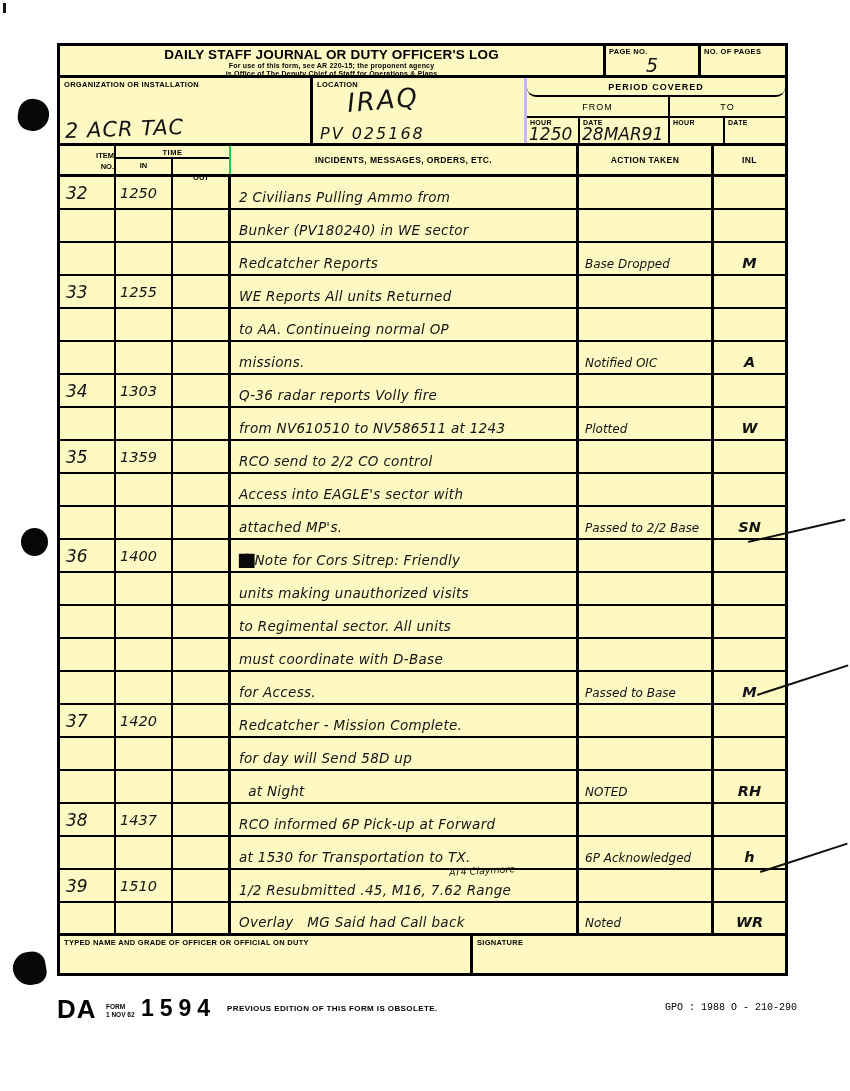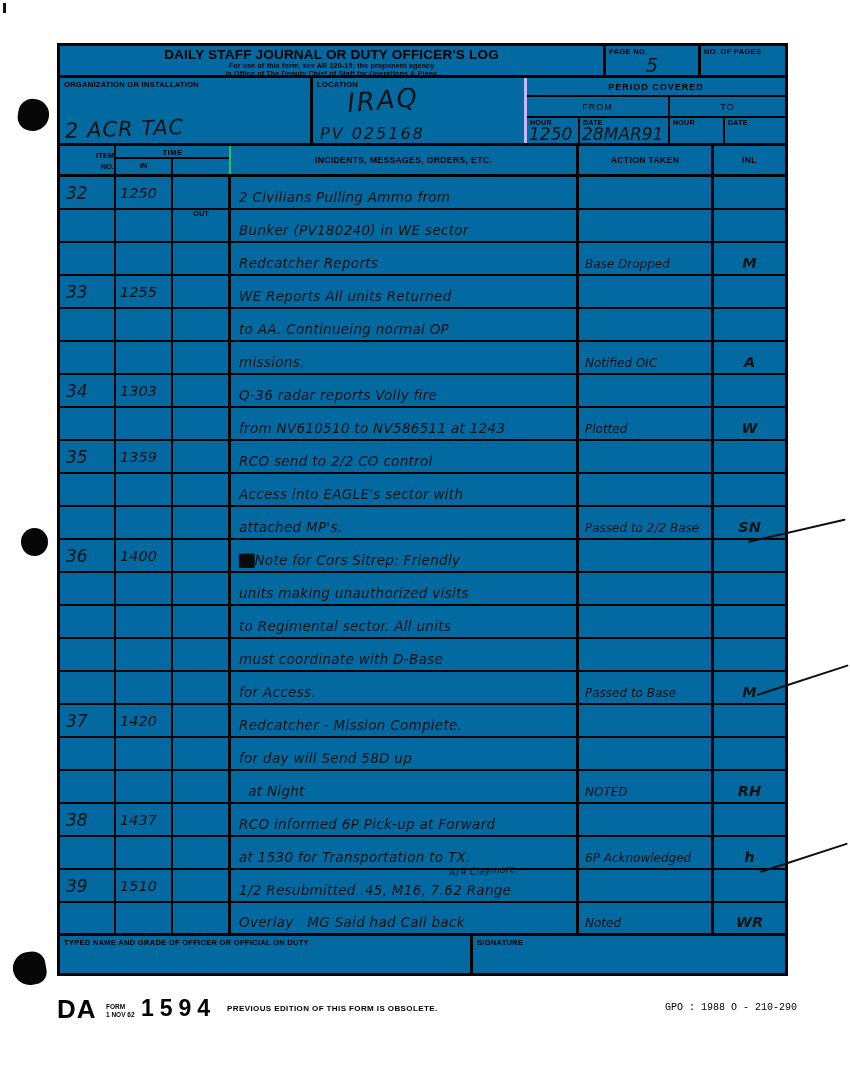--- a/index.html
+++ b/index.html
@@ -12,21 +12,21 @@
   .topmark { position:absolute; left:3px; top:3px; width:3px; height:10px; background:#111; }
   .dot { position:absolute; background:#070707; }
   #dot1 { left:18px; top:99px;  width:31px; height:32px; border-radius:48% 52% 55% 45%; transform:rotate(8deg); }
   #dot2 { left:21px; top:528px; width:27px; height:28px; border-radius:50%; }
   #dot3 { left:13px; top:952px; width:33px; height:33px; border-radius:55% 45% 42% 58%; transform:rotate(-10deg); }
   .stroke { position:absolute; height:2px; background:#101010; transform-origin:left center; border-radius:2px; }
   #strokeC { left:748px; top:541px; width:100px; transform:rotate(-13deg); }
   #strokeA { left:757px; top:694px; width:96px;  transform:rotate(-18deg); }
   #strokeB { left:760px; top:871px; width:92px;  transform:rotate(-18deg); }
 
-  .form { position:absolute; left:57px; top:43px; width:731px; border:3px solid #000; background:#0369a1; }
+  .form { position:absolute; left:57px; top:43px; width:731px; border:3px solid #000; background:#fef9c3; }
 
   
   .hrow1 { height:32px; border-bottom:3px solid #000; display:flex; }
   .title-cell { width:546px; border-right:3px solid #000; text-align:center; padding-top:2px; }
   .form-title { font-size:13.5px; font-weight:bold; letter-spacing:0.2px; line-height:1.05; }
   .form-sub { font-size:7px; font-weight:bold; line-height:1.15; letter-spacing:0.2px; }
   .pageno-cell { width:95px; border-right:3px solid #000; padding:1px 3px; }
   .pages-cell { flex:1; padding:1px 3px; }
   .small-label { font-size:7.5px; font-weight:bold; letter-spacing:0.3px; }
   .pageno-val { text-align:center; font-size:19px; margin-top:-2px; }
@@ -34,40 +34,40 @@
   
   .hrow2 { height:68px; border-bottom:3px solid #000; display:flex; }
   .org-cell { width:253px; border-right:3px solid #000; position:relative; }
   .loc-cell { width:214px; border-right:3px solid #c4b5fd; position:relative; }
   .cell-label { position:absolute; top:2px; left:4px; font-size:7.5px; font-weight:bold; letter-spacing:0.3px; }
   .hw { font-family:"DejaVu Sans", sans-serif; font-style:italic; color:#131313; }
   .org-val { position:absolute; bottom:2px; left:5px; font-size:21px; letter-spacing:1px; transform:rotate(-2deg); white-space:nowrap; }
   .loc-val1 { position:absolute; top:7px; left:34px; font-size:26px; transform:rotate(-5deg); letter-spacing:2px; }
   .loc-val2 { position:absolute; bottom:0px; left:7px; font-size:16px; letter-spacing:2px; white-space:nowrap; }
   .period-cell { flex:1; display:flex; flex-direction:column; }
-  .pc-title { height:19px; border-bottom:2px solid #000; text-align:center; font-size:9px; font-weight:bold; letter-spacing:1px; padding-top:4px; }
+  .pc-title { height:19px; border-bottom:2px solid #000; text-align:center; font-size:9px; font-weight:bold; letter-spacing:1px; padding-top:4px;border-radius:9px; }
   .pc-fromto { height:21px; border-bottom:2px solid #000; display:flex; }
   .pc-from { width:143px; border-right:2px solid #000; }
   .pc-to { flex:1; }
   .pc-fromto > div { text-align:center; font-size:9px; font-weight:normal; letter-spacing:1px; padding-top:5px; }
   .pc-hours { flex:1; display:flex; }
   .pc-hcell { border-right:2px solid #000; position:relative; }
   .pc-hcell:last-child { border-right:none; }
   .pc-h1 { width:53px; } .pc-d1 { width:90px; } .pc-h2 { width:55px; } .pc-d2 { flex:1; }
   .pc-hcell .cell-label { top:1px; left:3px; font-size:7px; }
   .pc-val { position:absolute; bottom:-1px; left:2px; font-size:17px; white-space:nowrap; }
 
   
   .thead { height:31px; border-bottom:3px solid #000; display:flex; font-weight:bold; }
   .th-item { width:56px; border-right:2px solid #000; font-size:7.5px; text-align:right; padding-top:4px; line-height:1.5; }
   .th-time { width:115px; border-right:2px solid #22c55e; display:flex; flex-direction:column; }
   .th-time-top { height:13px; border-bottom:2px solid #000; text-align:center; font-size:7.5px; padding-top:2px; letter-spacing:0.5px; }
   .th-time-sub { flex:1; display:flex; }
   .th-in { width:57px; border-right:2px solid #000; text-align:center; font-size:7.5px; padding-top:2px; }
-  .th-out { flex:1; text-align:center; font-size:7.5px; padding-top:2px;margin-top:48px; }
+  .th-out { flex:1; text-align:center; font-size:7.5px; padding-top:14px; }
   .th-inc { width:348px; border-right:3px solid #000; display:flex; align-items:center; justify-content:center; font-size:8.5px; letter-spacing:0.4px;text-align:right; }
   .th-action { width:135px; border-right:3px solid #000; display:flex; align-items:center; justify-content:center; font-size:8.5px; letter-spacing:0.4px; }
   .th-inl { flex:1; display:flex; align-items:center; justify-content:center; font-size:8.5px; letter-spacing:0.4px; }
 
   
   .trow { height:33px; border-bottom:2px solid #000; display:flex; }
   .trow:last-child { border-bottom:3px solid #000; }
   .td-item { width:56px; border-right:2px solid #000; display:flex; align-items:center; padding-left:6px; font-size:17px; }
   .td-in { width:57px; border-right:2px solid #000; display:flex; align-items:center; padding-left:4px; font-size:14.5px; }
   .td-out { width:58px; border-right:3px solid #000; }

